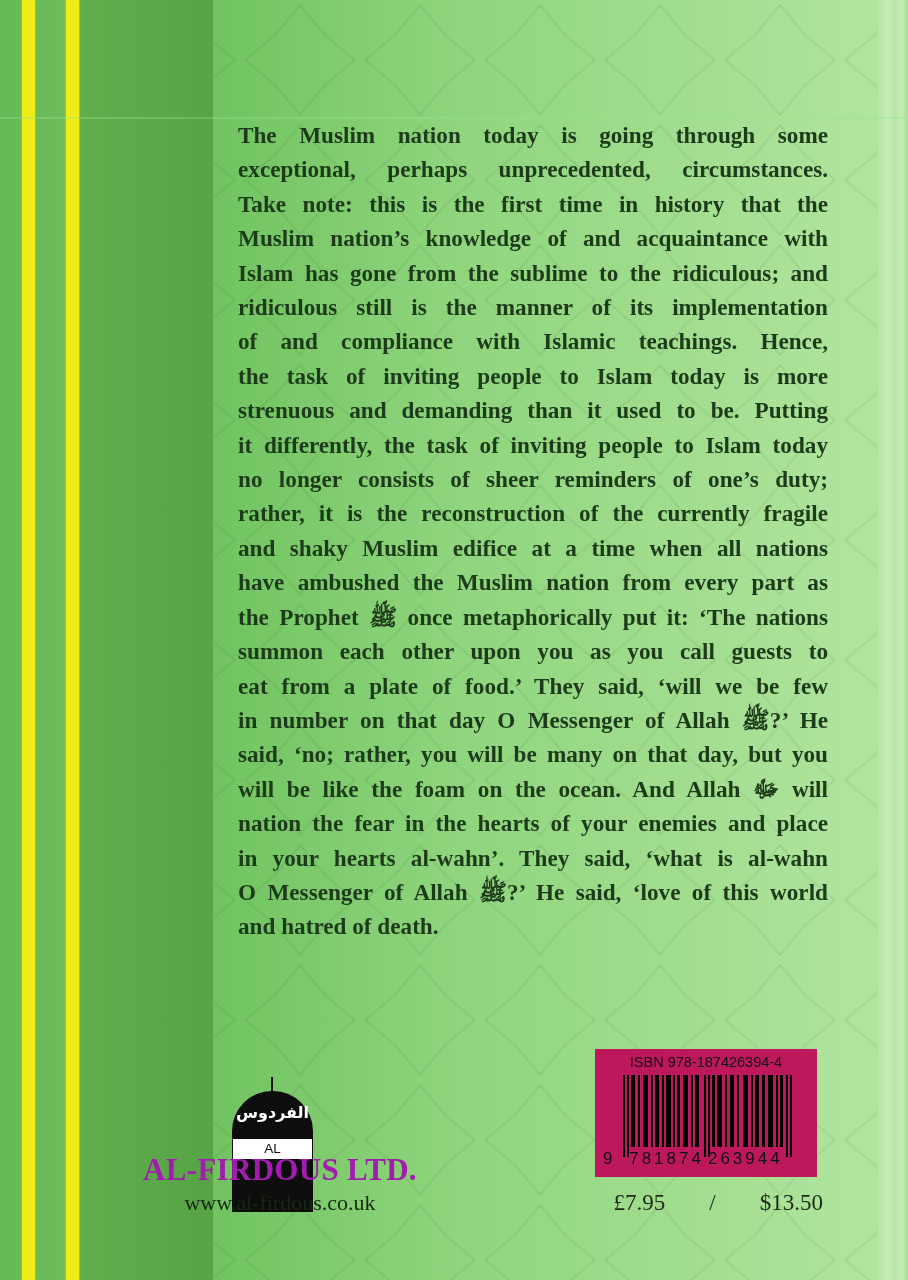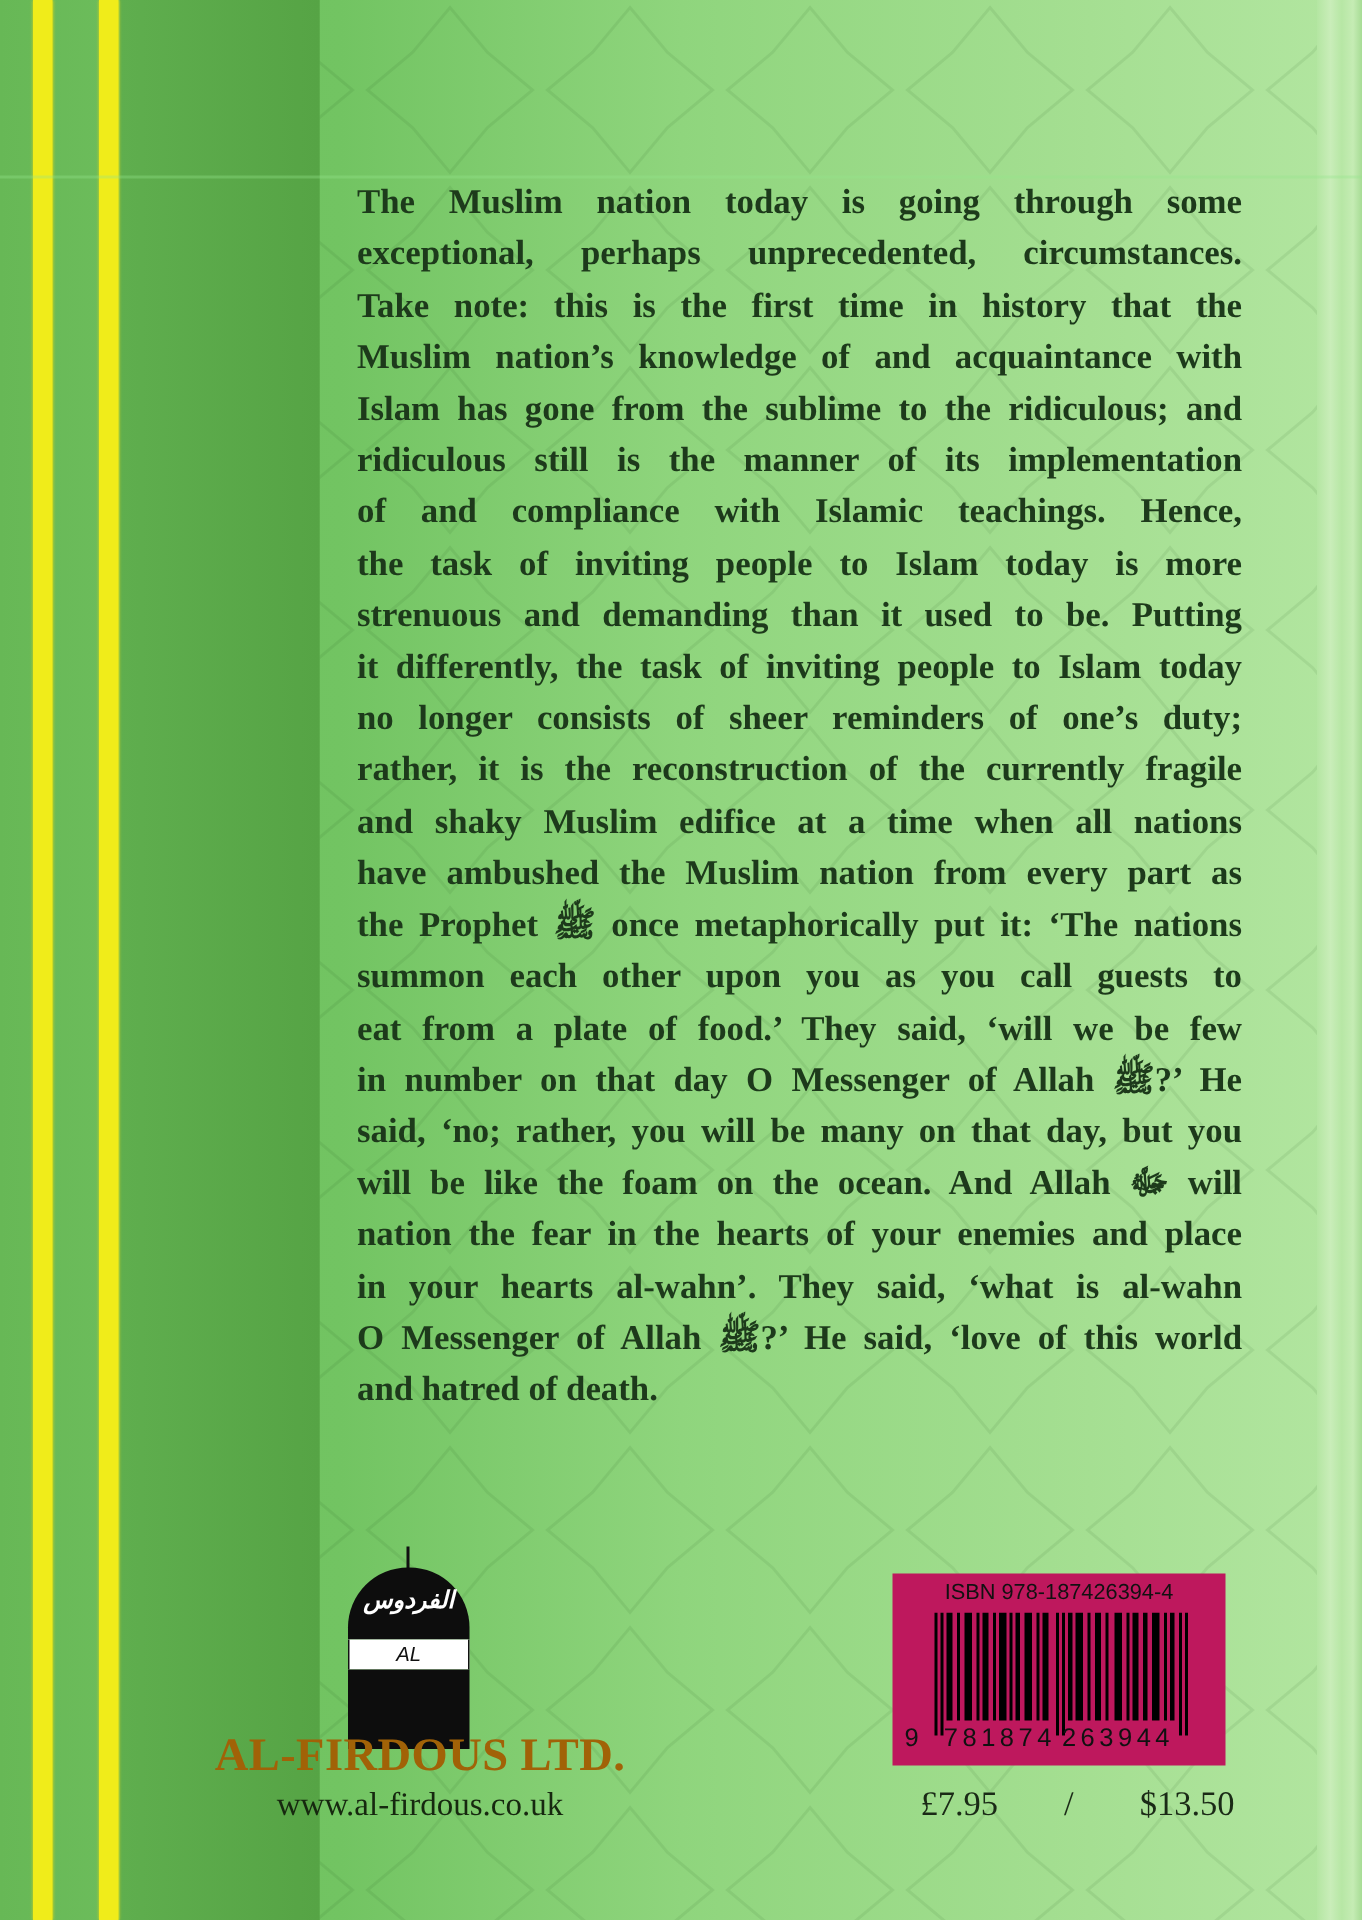--- a/index.html
+++ b/index.html
@@ -40,21 +40,21 @@
     text-align:center; font-family:"Liberation Serif", serif; font-weight:bold;
     font-size:27px; color:#2a4a27; margin:0 0 2px 0; letter-spacing:0.2px;
   }
   .body-text {
     font-family:"Liberation Serif", serif; font-weight:bold; font-size:23.2px;
     line-height:34.4px; text-align:justify; color:#1d3a1b; margin:0;
   }
   .body-text .line { display:block; text-align:justify; text-align-last:justify; white-space:nowrap; }
   .body-text .line.last { text-align-last:left; }
   .logo {
-    position:absolute; left:232px; top:1031px; width:81px; height:123px;font-style:italic;
+    position:absolute; left:232px; top:1077px; width:81px; height:123px;
   }
   .logo .dome {
     position:absolute; left:0; top:14px; width:81px; height:48px;
     background:#0d0d0d; border-radius:40px 40px 0 0;
   }
   .logo .finial {
     position:absolute; left:39px; top:0; width:2px; height:15px; background:#111;
   }
   .logo .arabic {
     position:absolute; left:0; top:26px; width:81px; text-align:center;
@@ -63,21 +63,21 @@
   .logo .label {
     position:absolute; left:0; top:62px; width:81px; height:20px; background:#fff;
     color:#111; text-align:center; font-family:"Liberation Sans", sans-serif; font-size:13.5px; line-height:20px;
     box-sizing:border-box; border-left:1px solid #111; border-right:1px solid #111;
   }
   .logo .base {
     position:absolute; left:0; top:82px; width:81px; height:53px; background:#0d0d0d;
   }
   .publisher {
     position:absolute; left:130px; top:1152px; width:300px; text-align:center;
-    font-family:"Liberation Serif", serif; font-weight:bold; font-size:31px; color:#a16207;
+    font-family:"Liberation Serif", serif; font-weight:bold; font-size:31px; color:#a21caf;
     letter-spacing:0.3px;
   }
   .website {
     position:absolute; left:130px; top:1190px; width:300px; text-align:center;
     font-family:"Liberation Serif", serif; font-size:22px; color:#16280f;
   }
   .isbn-box {
     position:absolute; left:595px; top:1049px; width:222px; height:128px; background:#be185d;
   }
   .isbn-text {

